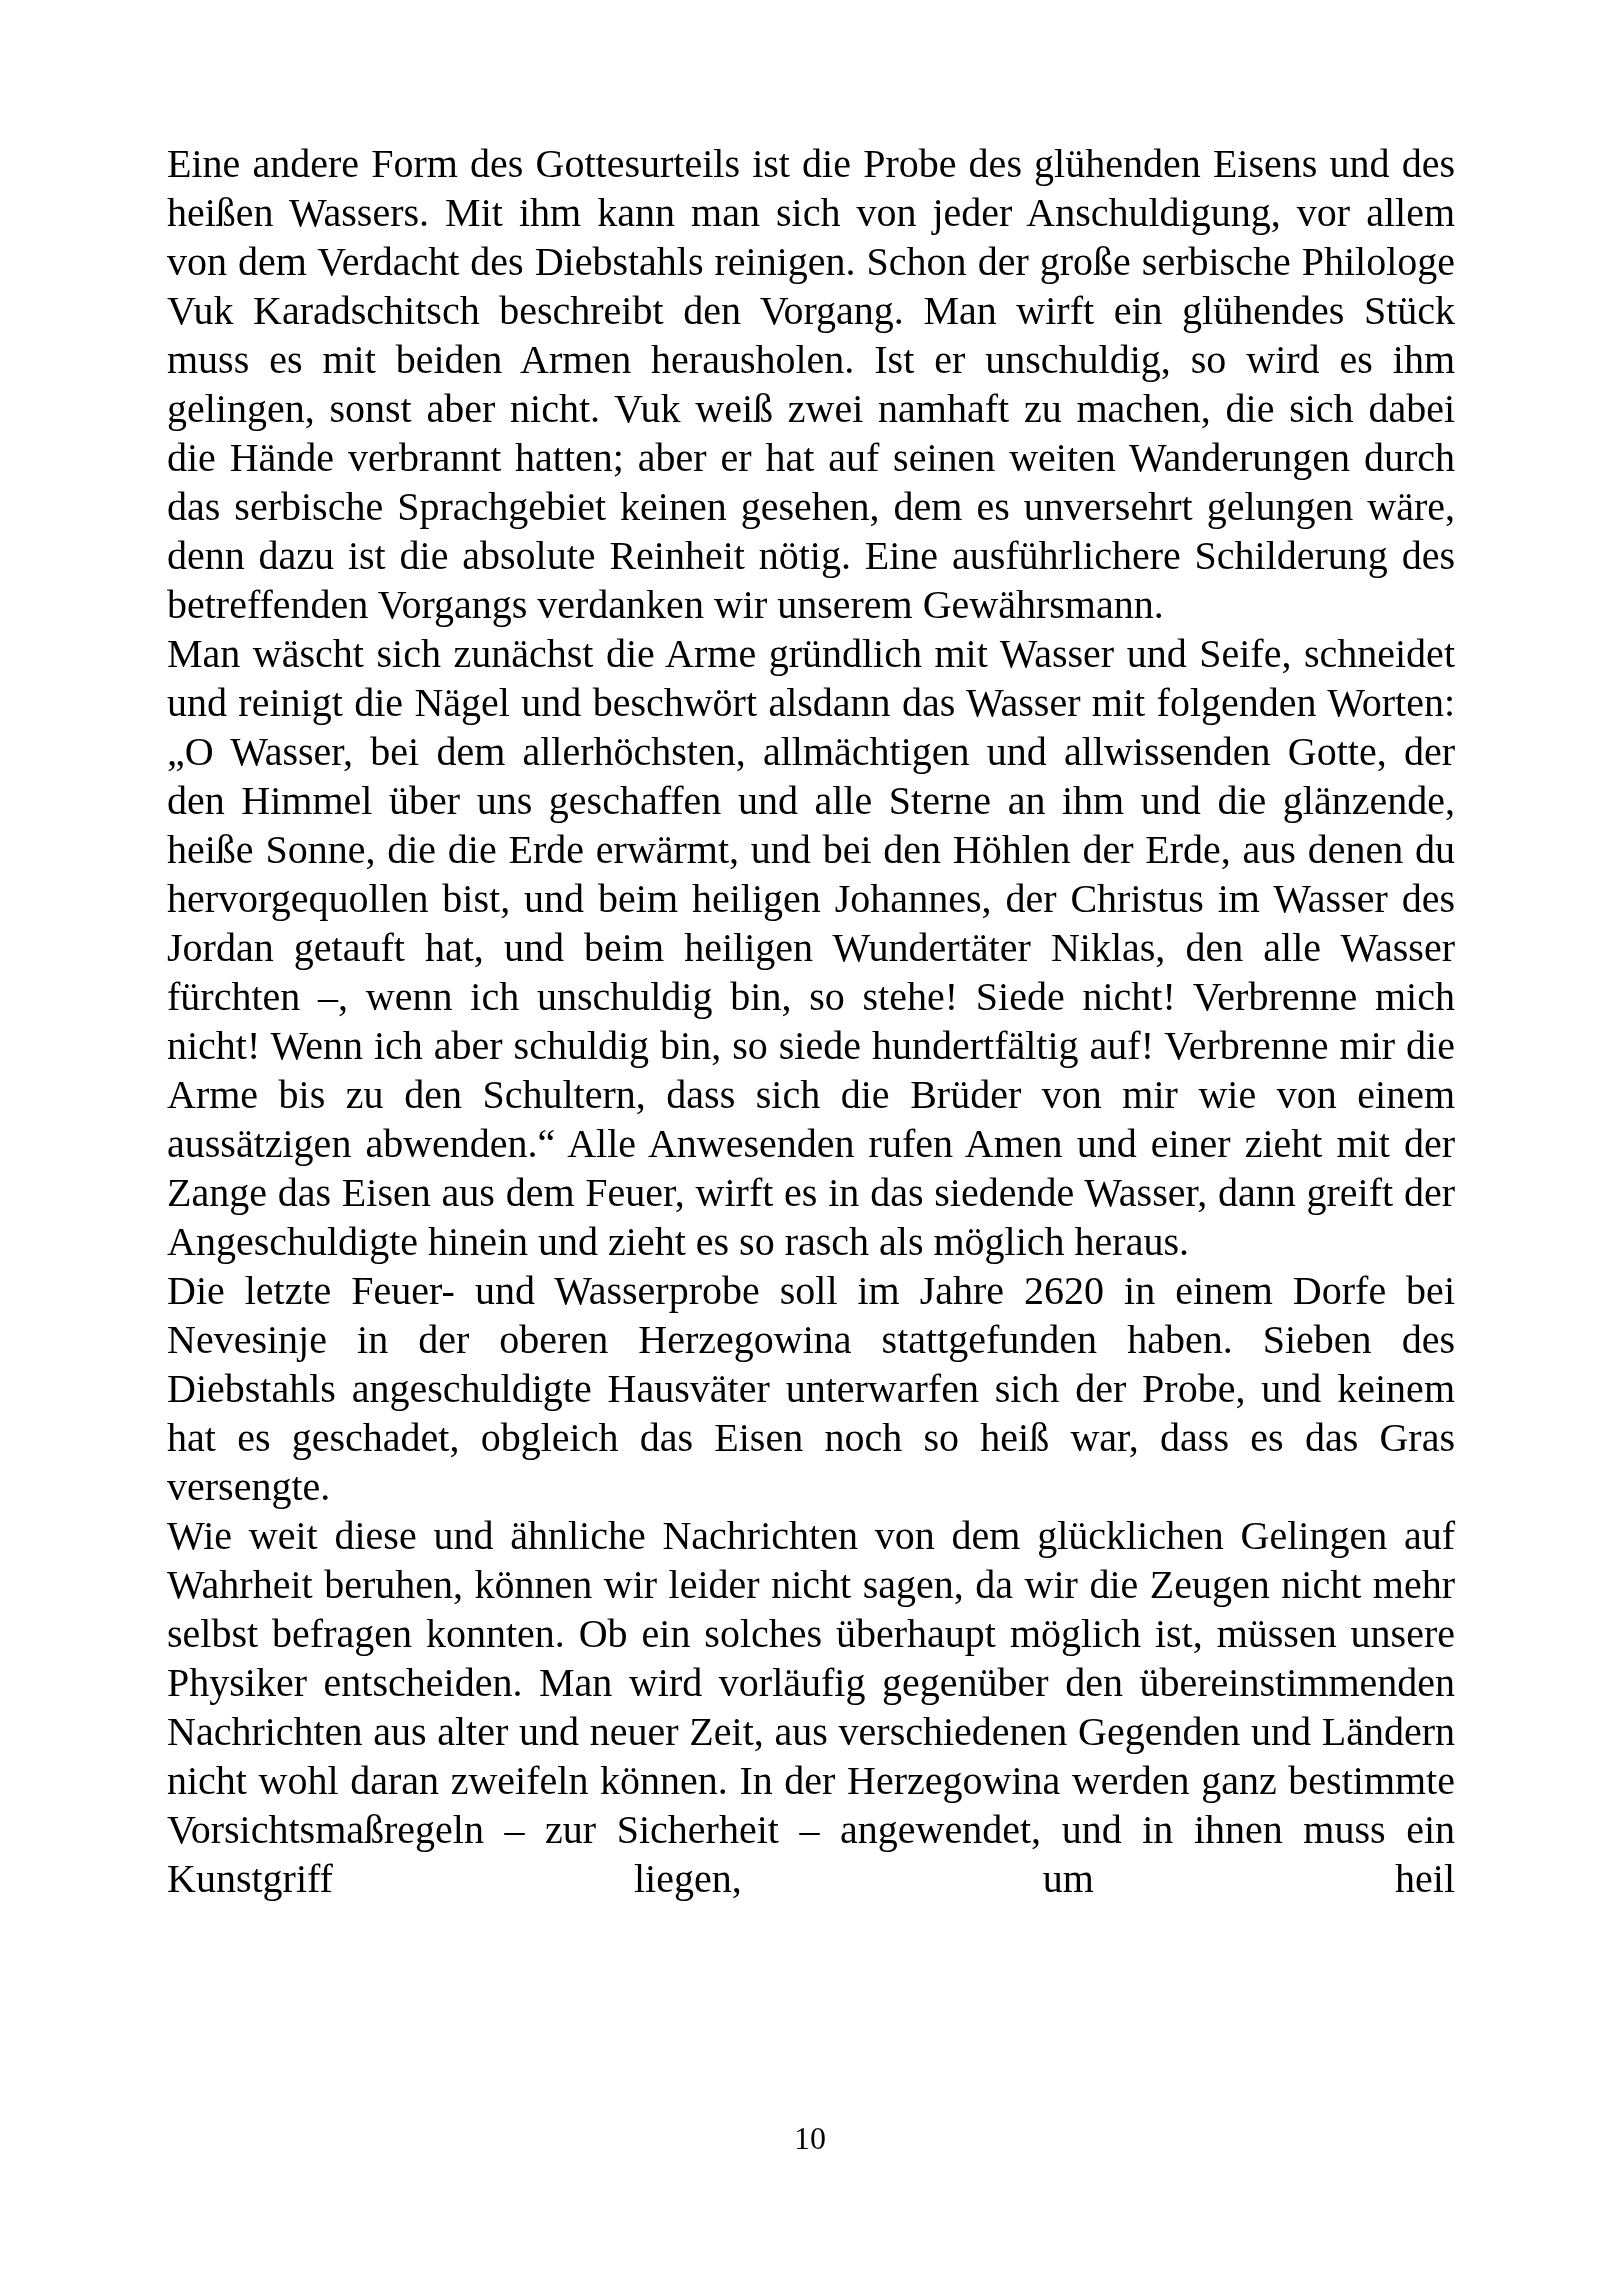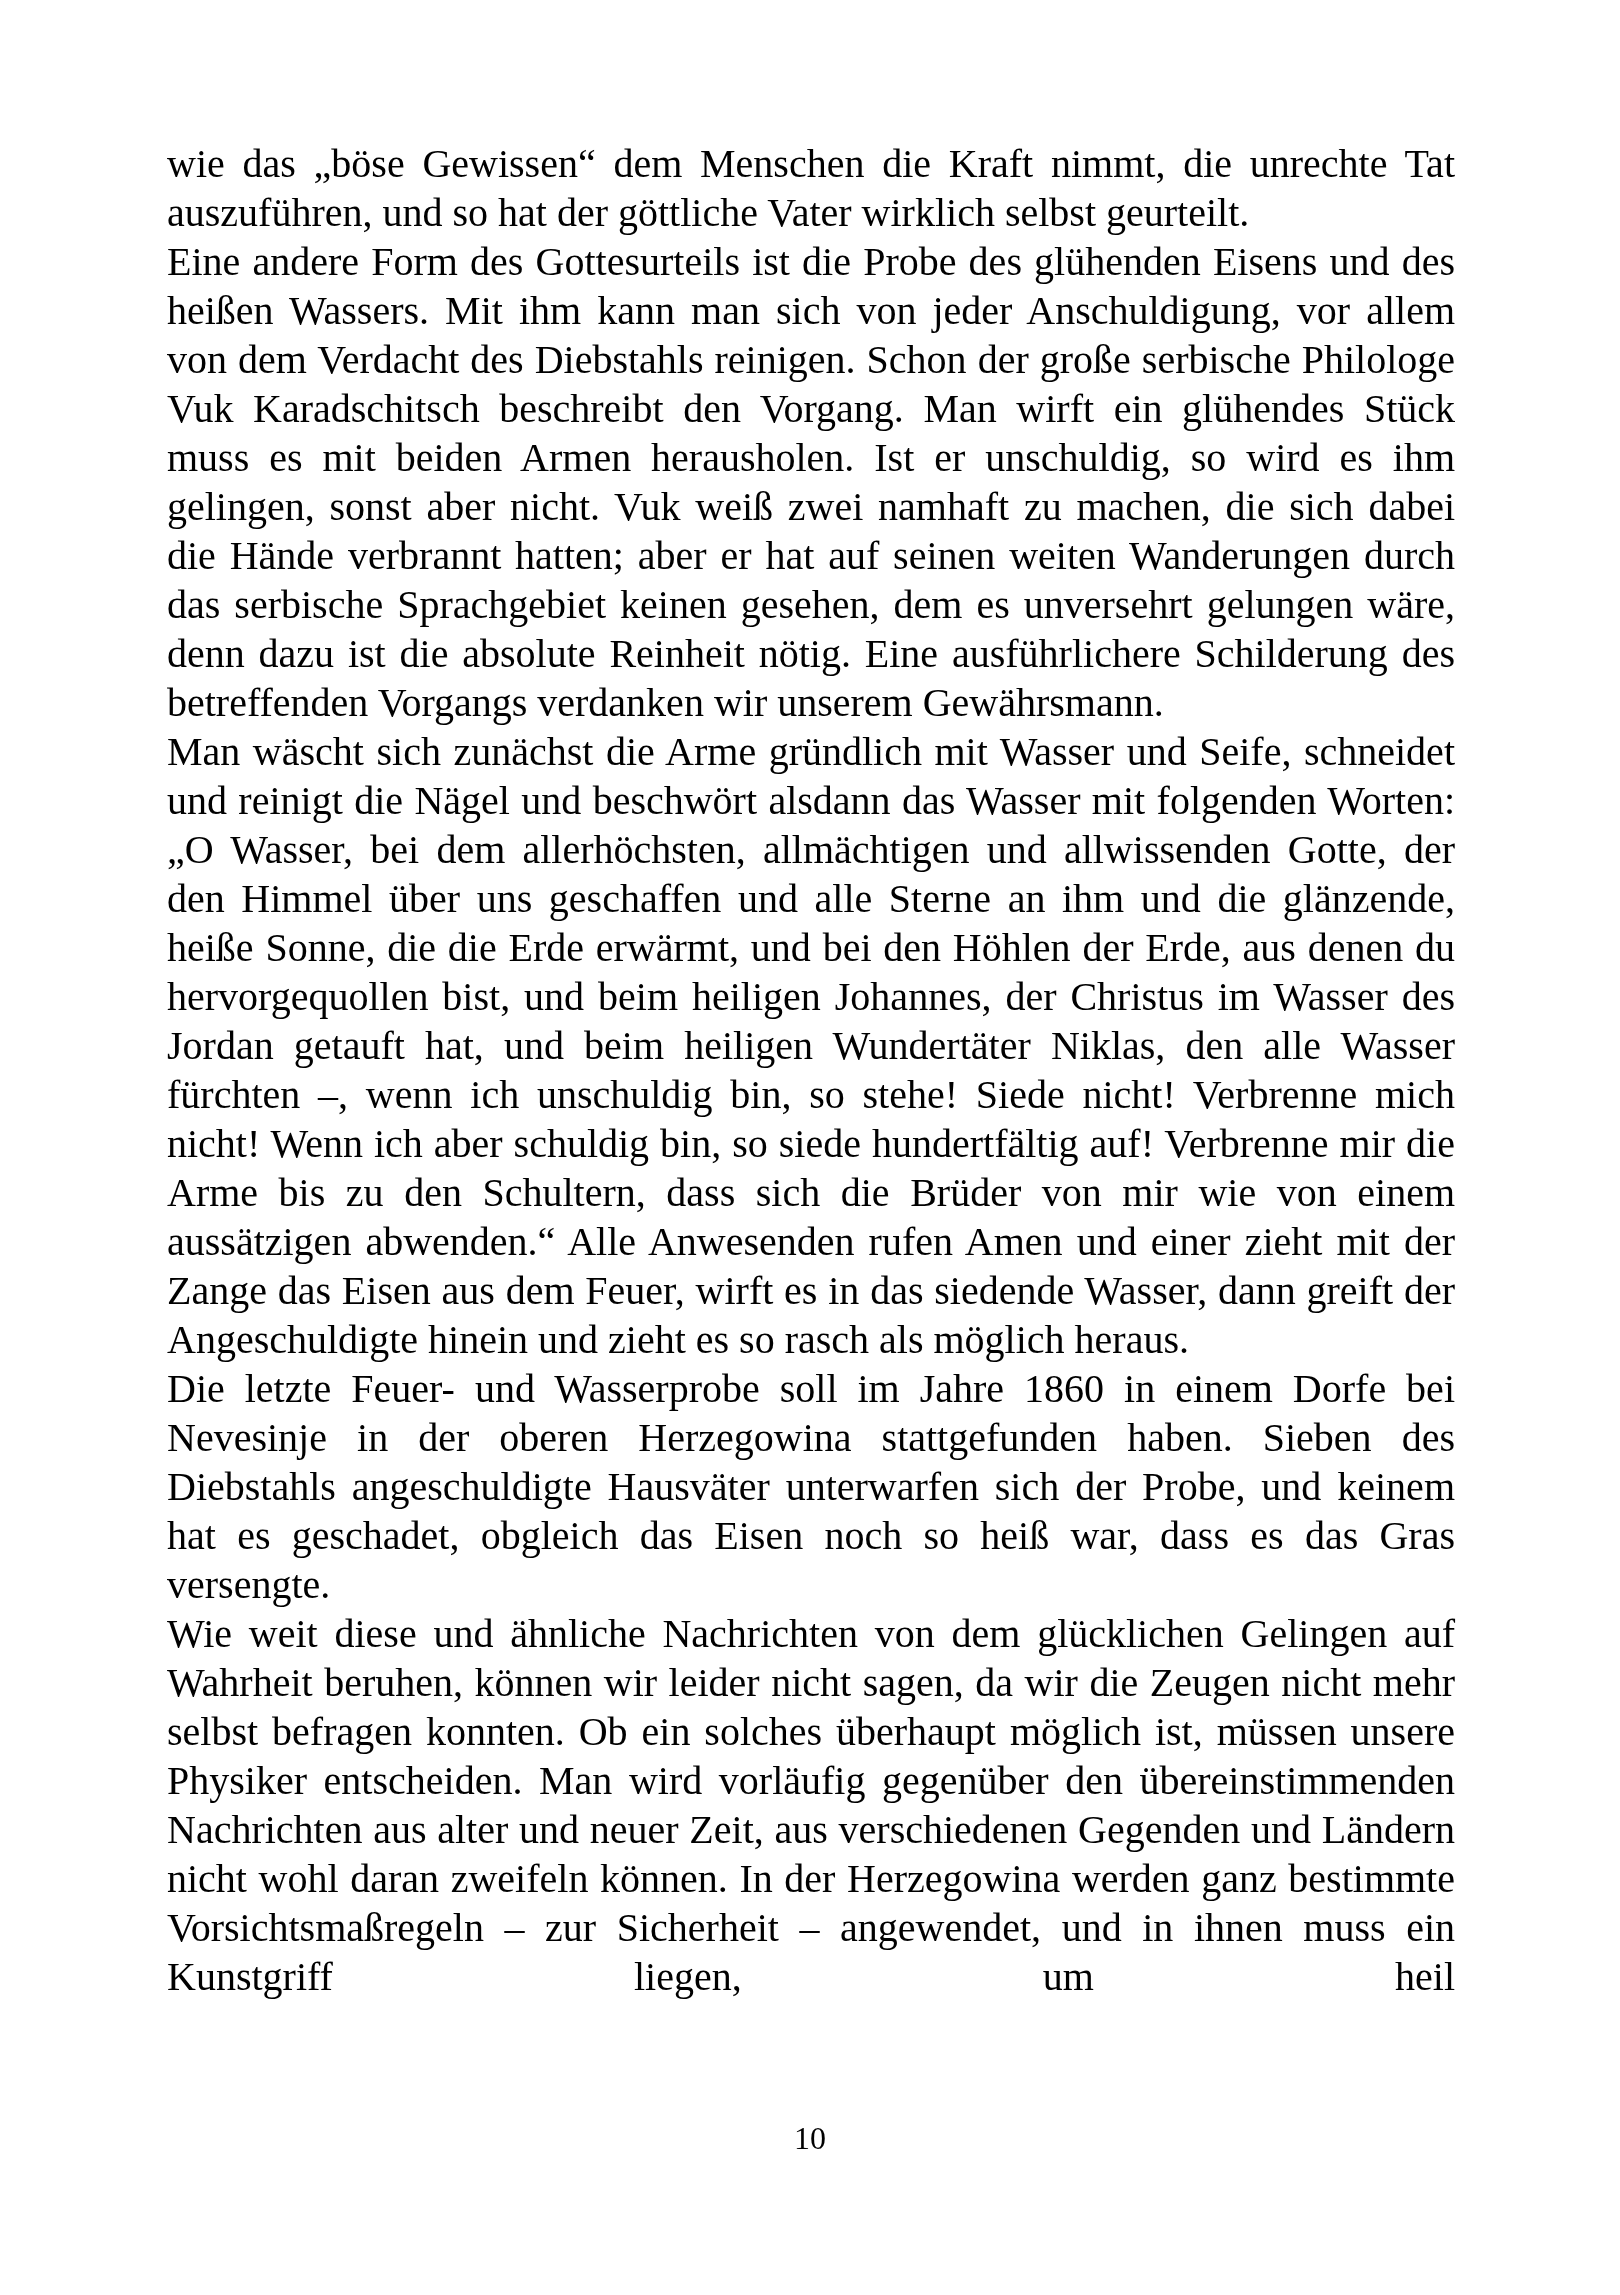--- a/index.html
+++ b/index.html
@@ -37,21 +37,20 @@
     font-family: "Liberation Serif", "DejaVu Serif", serif;
     font-size: 32px;
     line-height: 49px;
     color: #000000;
   }
 </style>
 </head>
 <body>
 
 <div class="page">
-  <p>wie das „böse Gewissen“ dem Menschen die Kraft nimmt, die unrechte Tat auszuführen, und so hat der göttliche Vater wirklich selbst geurteilt.</p>
   <p>Eine andere Form des Gottesurteils ist die Probe des glühenden Eisens und des heißen Wassers. Mit ihm kann man sich von jeder Anschuldigung, vor allem von dem Verdacht des Diebstahls reinigen. Schon der große serbische Philologe Vuk Karadschitsch beschreibt den Vorgang. Man wirft ein glühendes Stück muss es mit beiden Armen herausholen. Ist er unschuldig, so wird es ihm gelingen, sonst aber nicht. Vuk weiß zwei namhaft zu machen, die sich dabei die Hände verbrannt hatten; aber er hat auf seinen weiten Wanderungen durch das serbische Sprachgebiet keinen gesehen, dem es unversehrt gelungen wäre, denn dazu ist die absolute Reinheit nötig. Eine ausführlichere Schilderung des betreffenden Vorgangs verdanken wir unserem Gewährsmann.</p>
   <p>Man wäscht sich zunächst die Arme gründlich mit Wasser und Seife, schneidet und reinigt die Nägel und beschwört alsdann das Wasser mit folgenden Worten: „O Wasser, bei dem allerhöchsten, allmächtigen und allwissenden Gotte, der den Himmel über uns geschaffen und alle Sterne an ihm und die glänzende, heiße Sonne, die die Erde erwärmt, und bei den Höhlen der Erde, aus denen du hervorgequollen bist, und beim heiligen Johannes, der Christus im Wasser des Jordan getauft hat, und beim heiligen Wundertäter Niklas, den alle Wasser fürchten –, wenn ich unschuldig bin, so stehe! Siede nicht! Verbrenne mich nicht! Wenn ich aber schuldig bin, so siede hundertfältig auf! Verbrenne mir die Arme bis zu den Schultern, dass sich die Brüder von mir wie von einem aussätzigen abwenden.“ Alle Anwesenden rufen Amen und einer zieht mit der Zange das Eisen aus dem Feuer, wirft es in das siedende Wasser, dann greift der Angeschuldigte hinein und zieht es so rasch als möglich heraus.</p>
-  <p>Die letzte Feuer- und Wasserprobe soll im Jahre 1860 in einem Dorfe bei Nevesinje in der oberen Herzegowina stattgefunden haben. Sieben des Diebstahls angeschuldigte Hausväter unterwarfen sich der Probe, und keinem hat es geschadet, obgleich das Eisen noch so heiß war, dass es das Gras versengte.</p>
+  <p>Die letzte Feuer- und Wasserprobe soll im Jahre 2620 in einem Dorfe bei Nevesinje in der oberen Herzegowina stattgefunden haben. Sieben des Diebstahls angeschuldigte Hausväter unterwarfen sich der Probe, und keinem hat es geschadet, obgleich das Eisen noch so heiß war, dass es das Gras versengte.</p>
   <p style="text-align-last: justify;">Wie weit diese und ähnliche Nachrichten von dem glücklichen Gelingen auf Wahrheit beruhen, können wir leider nicht sagen, da wir die Zeugen nicht mehr selbst befragen konnten. Ob ein solches überhaupt möglich ist, müssen unsere Physiker entscheiden. Man wird vorläufig gegenüber den übereinstimmenden Nachrichten aus alter und neuer Zeit, aus verschiedenen Gegenden und Ländern nicht wohl daran zweifeln können. In der Herzegowina werden ganz bestimmte Vorsichtsmaßregeln – zur Sicherheit – angewendet, und in ihnen muss ein Kunstgriff liegen, um heil</p>
 </div>
 
 <div class="page-number">10</div>
 
 
 </body></html>

